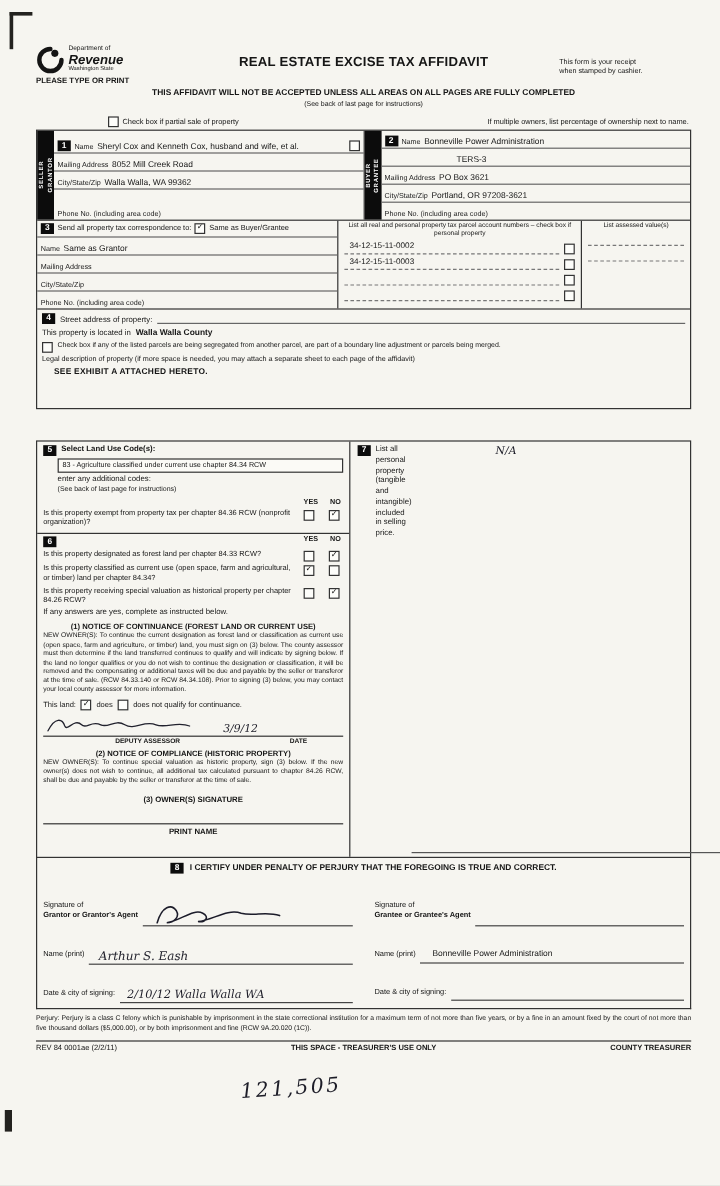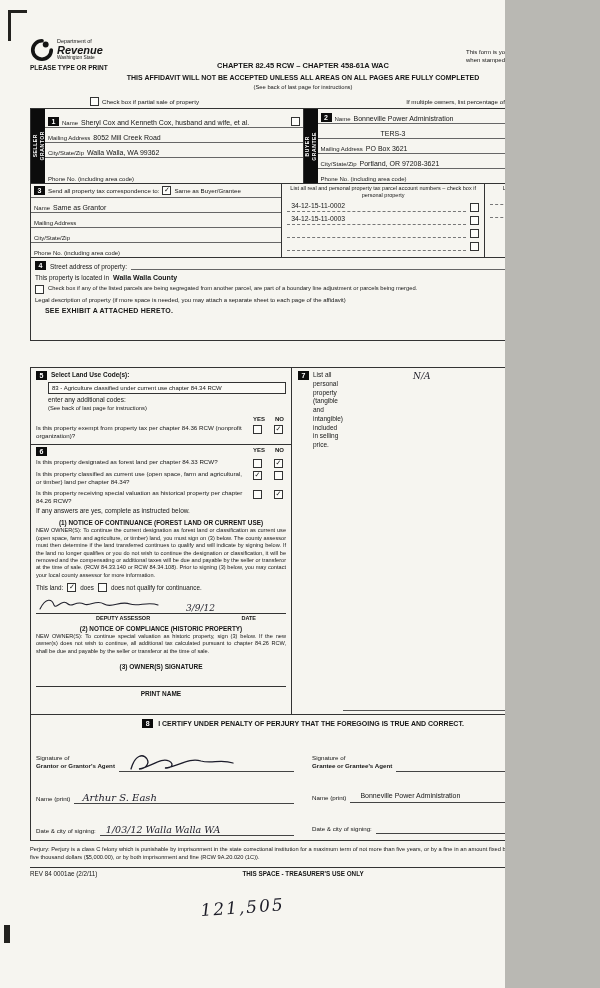--- a/index.html
+++ b/index.html
@@ -1,17 +1,17 @@
 <!DOCTYPE html>
 <html><head>
 <meta charset="utf-8">
 <style>
   html,body{margin:0;padding:0;}
   body{width:600px;height:988px;background:#b9b8b3;font-family:"Liberation Sans",sans-serif;}
-  .page{position:relative;width:505px;height:988px;background:#f6f5f0;color:#161616;overflow:hidden;}
+  .page{position:relative;width:600px;height:988px;background:#f6f5f0;color:#161616;overflow:hidden;}
   .scan-corner{position:absolute;left:8px;top:10px;width:16px;height:28px;border-left:3px solid #23221f;border-top:3px solid #23221f;}
   .scan-blob{position:absolute;left:4px;top:925px;width:6px;height:18px;background:#23221f;}
   .content{position:absolute;left:30px;top:38px;width:546px;}
   .c{text-align:center;}
   .b{font-weight:bold;}
   .tiny{font-size:5.8px;line-height:1.3;}
   .small{font-size:6.5px;line-height:1.35;}
   .lab{font-size:6px;color:#222;}
   .val{font-size:7px;}
   .hw{font-family:"DejaVu Serif",serif;font-style:italic;color:#1d1d28;}
@@ -90,21 +90,21 @@
   .feelabel{flex:1;text-align:right;font-size:6.4px;}
   .feeval{width:66px;border-bottom:1px solid #444;font-size:6.5px;text-align:right;margin-left:5px;min-height:8px;}
   .minnote{font-size:6.2px;font-weight:bold;text-align:center;margin-top:7px;}
   .seeinstr{font-size:6.2px;font-weight:bold;text-align:center;}
 
   
   .sec8{border:1px solid #333;border-top:none;padding:2px 5px 4px;}
   .certify{display:flex;gap:5px;justify-content:center;align-items:center;font-size:7px;font-weight:bold;padding:2px 0 3px;}
   .sig8{display:flex;gap:18px;}
   .sig8col{flex:1;}
-  .sig8row{display:flex;align-items:center;gap:4px;font-size:6.2px;margin-top:20px;}
+  .sig8row{display:flex;align-items:flex-start;gap:4px;font-size:6.2px;margin-top:20px;}
   .sig8line{flex:1;border-bottom:1px solid #444;min-height:10px;position:relative;}
   .siglabel2{font-size:6.2px;line-height:1.3;}
   .perjury{font-size:5.7px;line-height:1.35;text-align:justify;margin-top:5px;}
   .footerline{display:flex;justify-content:space-between;align-items:center;border-top:1px solid #333;margin-top:5px;padding-top:2px;font-size:6.3px;}
   .hw-amount{font-size:17px;margin:10px 0 0 170px;transform:rotate(-4deg);letter-spacing:2px;}
   svg.sig{display:block;}
 </style>
 </head>
 <body>
 
@@ -118,21 +118,21 @@
         <svg width="24" height="24" viewBox="0 0 26 26">
           <path d="M13 3 a10 10 0 1 0 10 10" fill="none" stroke="#141414" stroke-width="4" stroke-linecap="round"></path>
           <circle cx="17" cy="7" r="3.2" fill="#141414"></circle>
         </svg>
         <div class="logo-text">
           <div class="lg-dept">Department of</div>
           <div class="lg-name">Revenue</div>
           <div class="lg-state">Washington State</div>
         </div>
       </div>
-      <div class="h-chapter">CHAPTER 82.45 RCW – CHAPTER 458-61A WAC</div>
+      <div class="h-title">REAL ESTATE EXCISE TAX AFFIDAVIT</div>
       <div class="h-receipt">
         <div>This form is your receipt</div>
         <div>when stamped by cashier.</div>
       </div>
       <div class="h-typeprint">PLEASE TYPE OR PRINT</div>
       <div class="h-warning">THIS AFFIDAVIT WILL NOT BE ACCEPTED UNLESS ALL AREAS ON ALL PAGES ARE FULLY COMPLETED</div>
       <div class="h-seeback">(See back of last page for instructions)</div>
     </div>
     <div class="partialrow">
       <span class="left">
@@ -476,21 +476,21 @@
                 <path d="M6 18 C10 4 18 2 22 8 C25 13 20 18 14 18 C26 16 36 6 44 10 C50 13 46 18 40 17 C52 16 64 6 76 10 C86 13 96 8 108 12" fill="none" stroke="#1c1c2a" stroke-width="1.3" stroke-linecap="round"></path>
               </svg>
             </span>
           </div>
           <div class="sig8row">
             <span>Name (print)</span>
             <span class="sig8line hw" style="font-size:10px;padding-left:8px;">Arthur S. Eash</span>
           </div>
           <div class="sig8row">
             <span>Date &amp; city of signing:</span>
-            <span class="sig8line hw" style="font-size:9.5px;padding-left:6px;">1/03/12  Walla Walla WA</span>
+            <span class="sig8line hw" style="font-size:9.5px;padding-left:6px;">2/10/12  Walla Walla WA</span>
           </div>
         </div>
         <div class="sig8col">
           <div class="sig8row">
             <span class="siglabel2">
               <span>Signature of</span><br>
               <span class="b">Grantee or Grantee's Agent</span>
             </span>
             <span class="sig8line" style="min-height:20px;"></span>
           </div>

